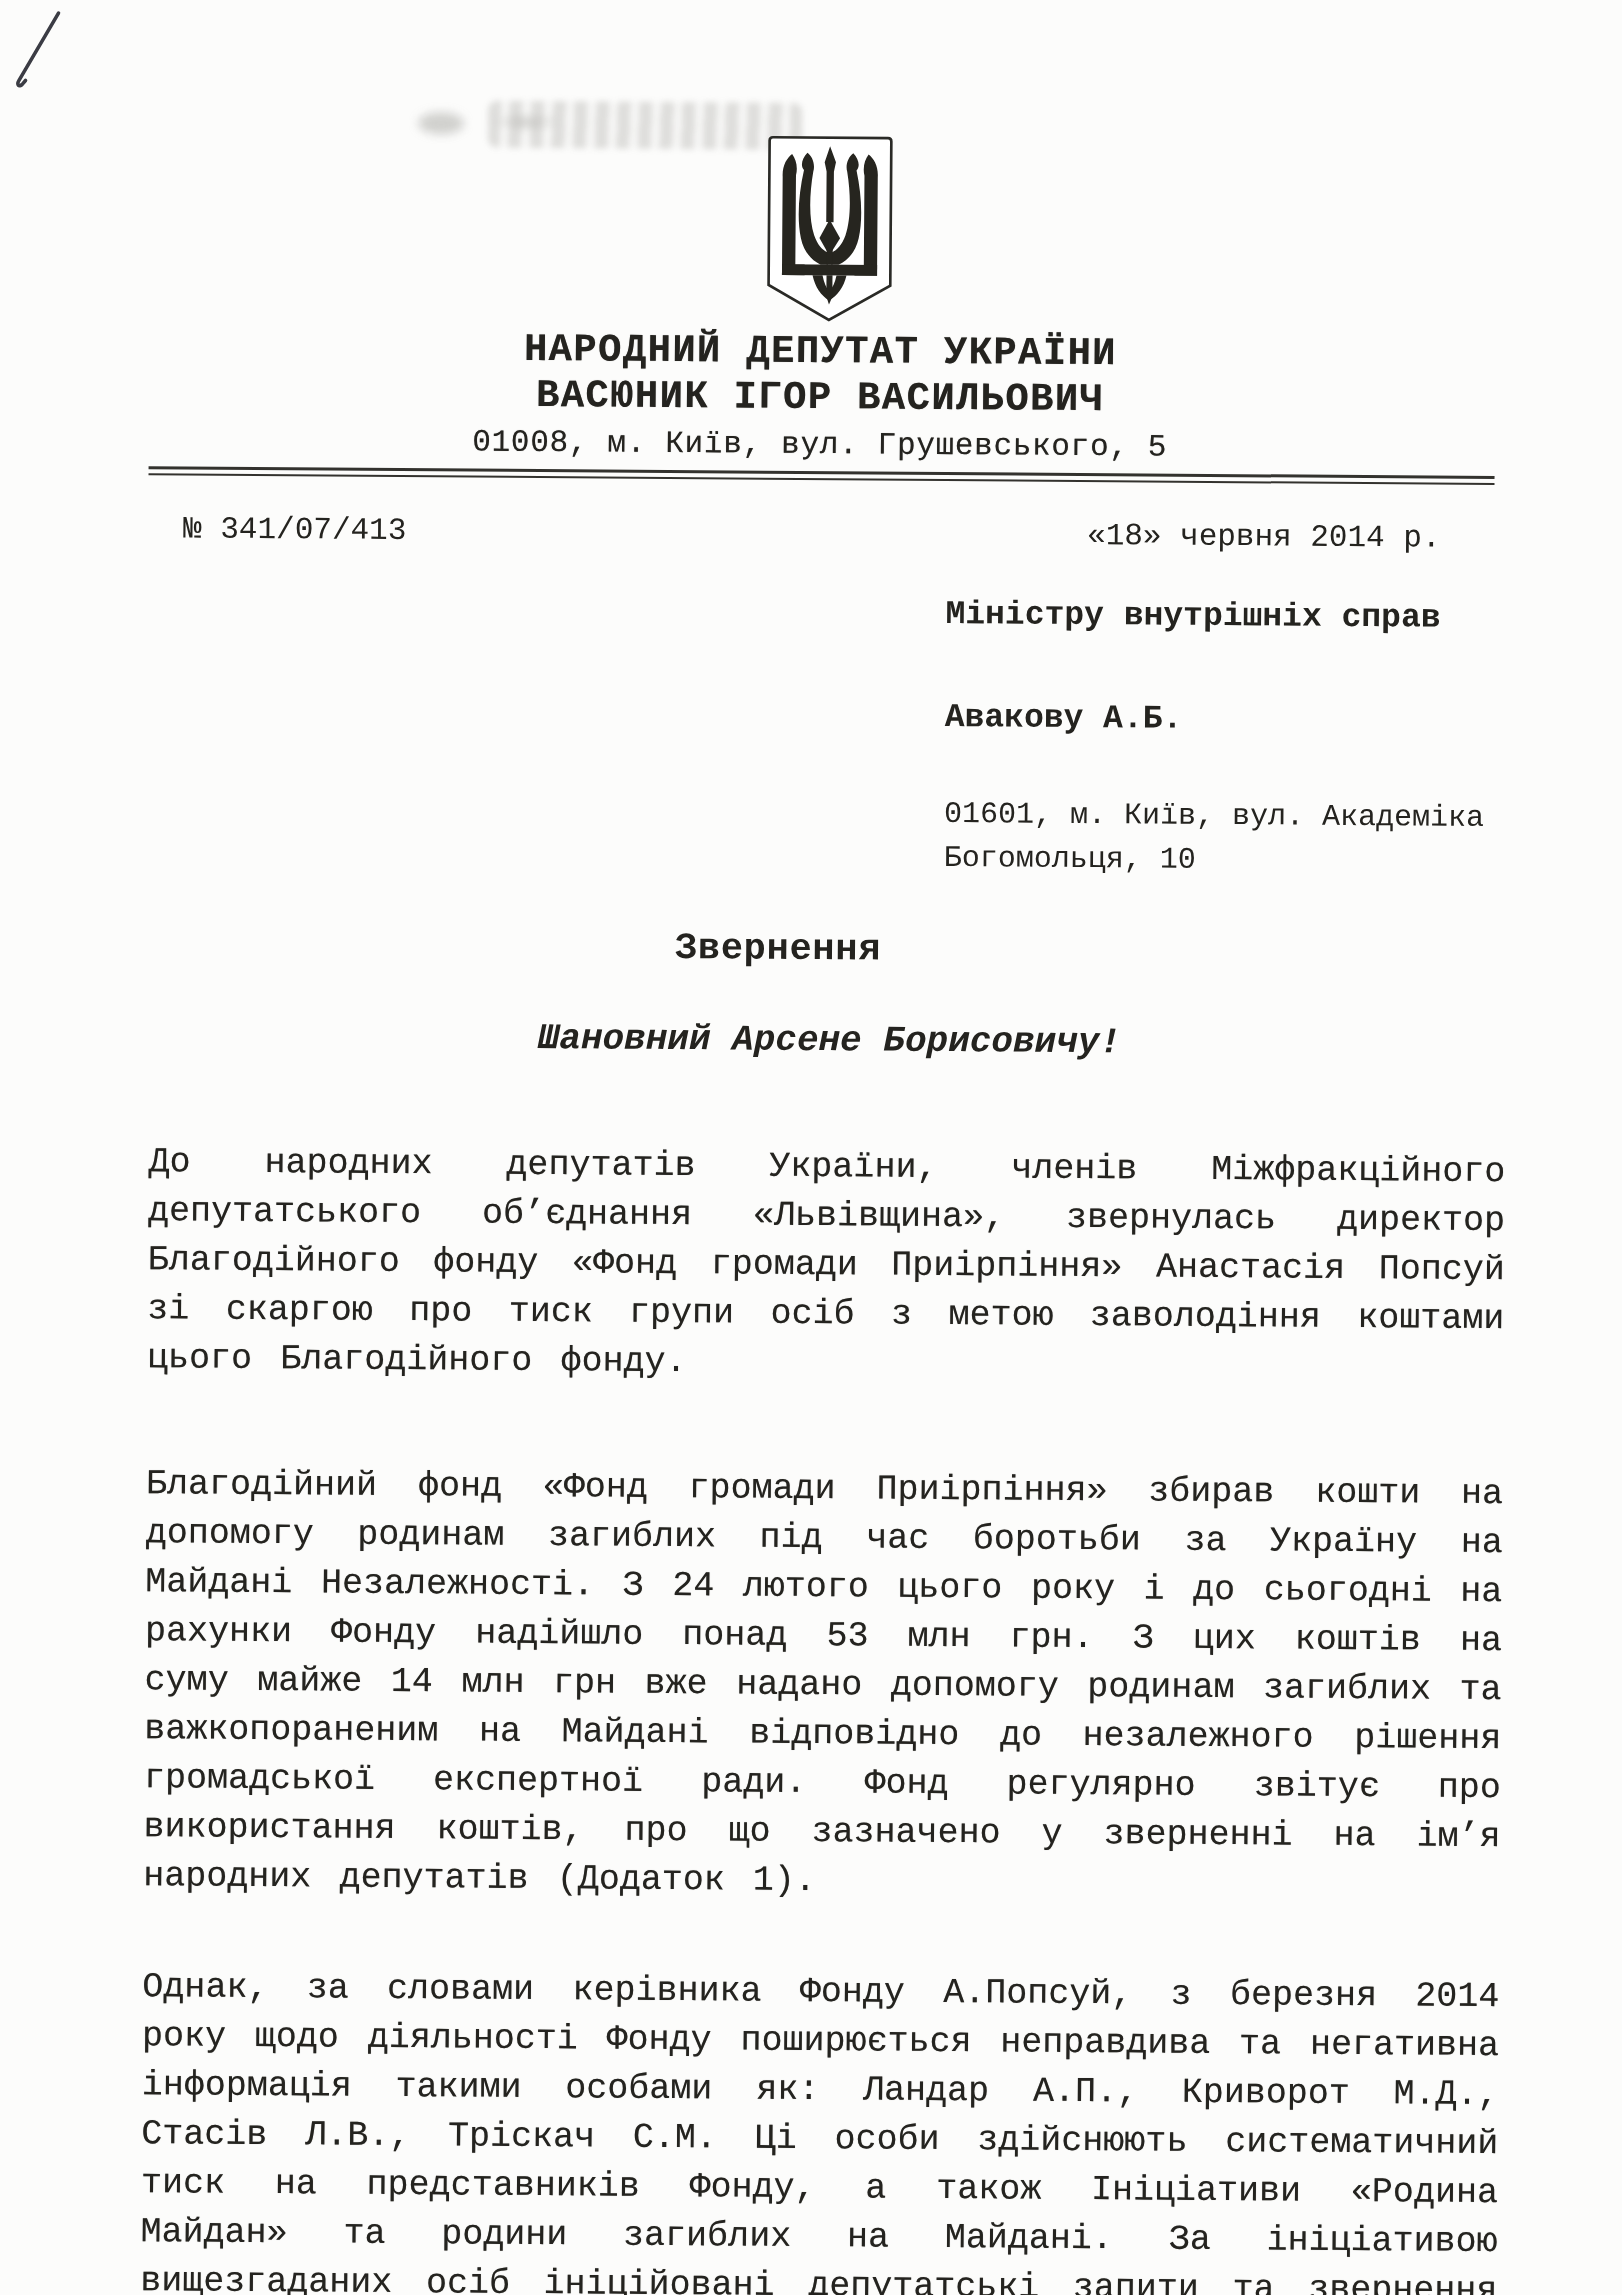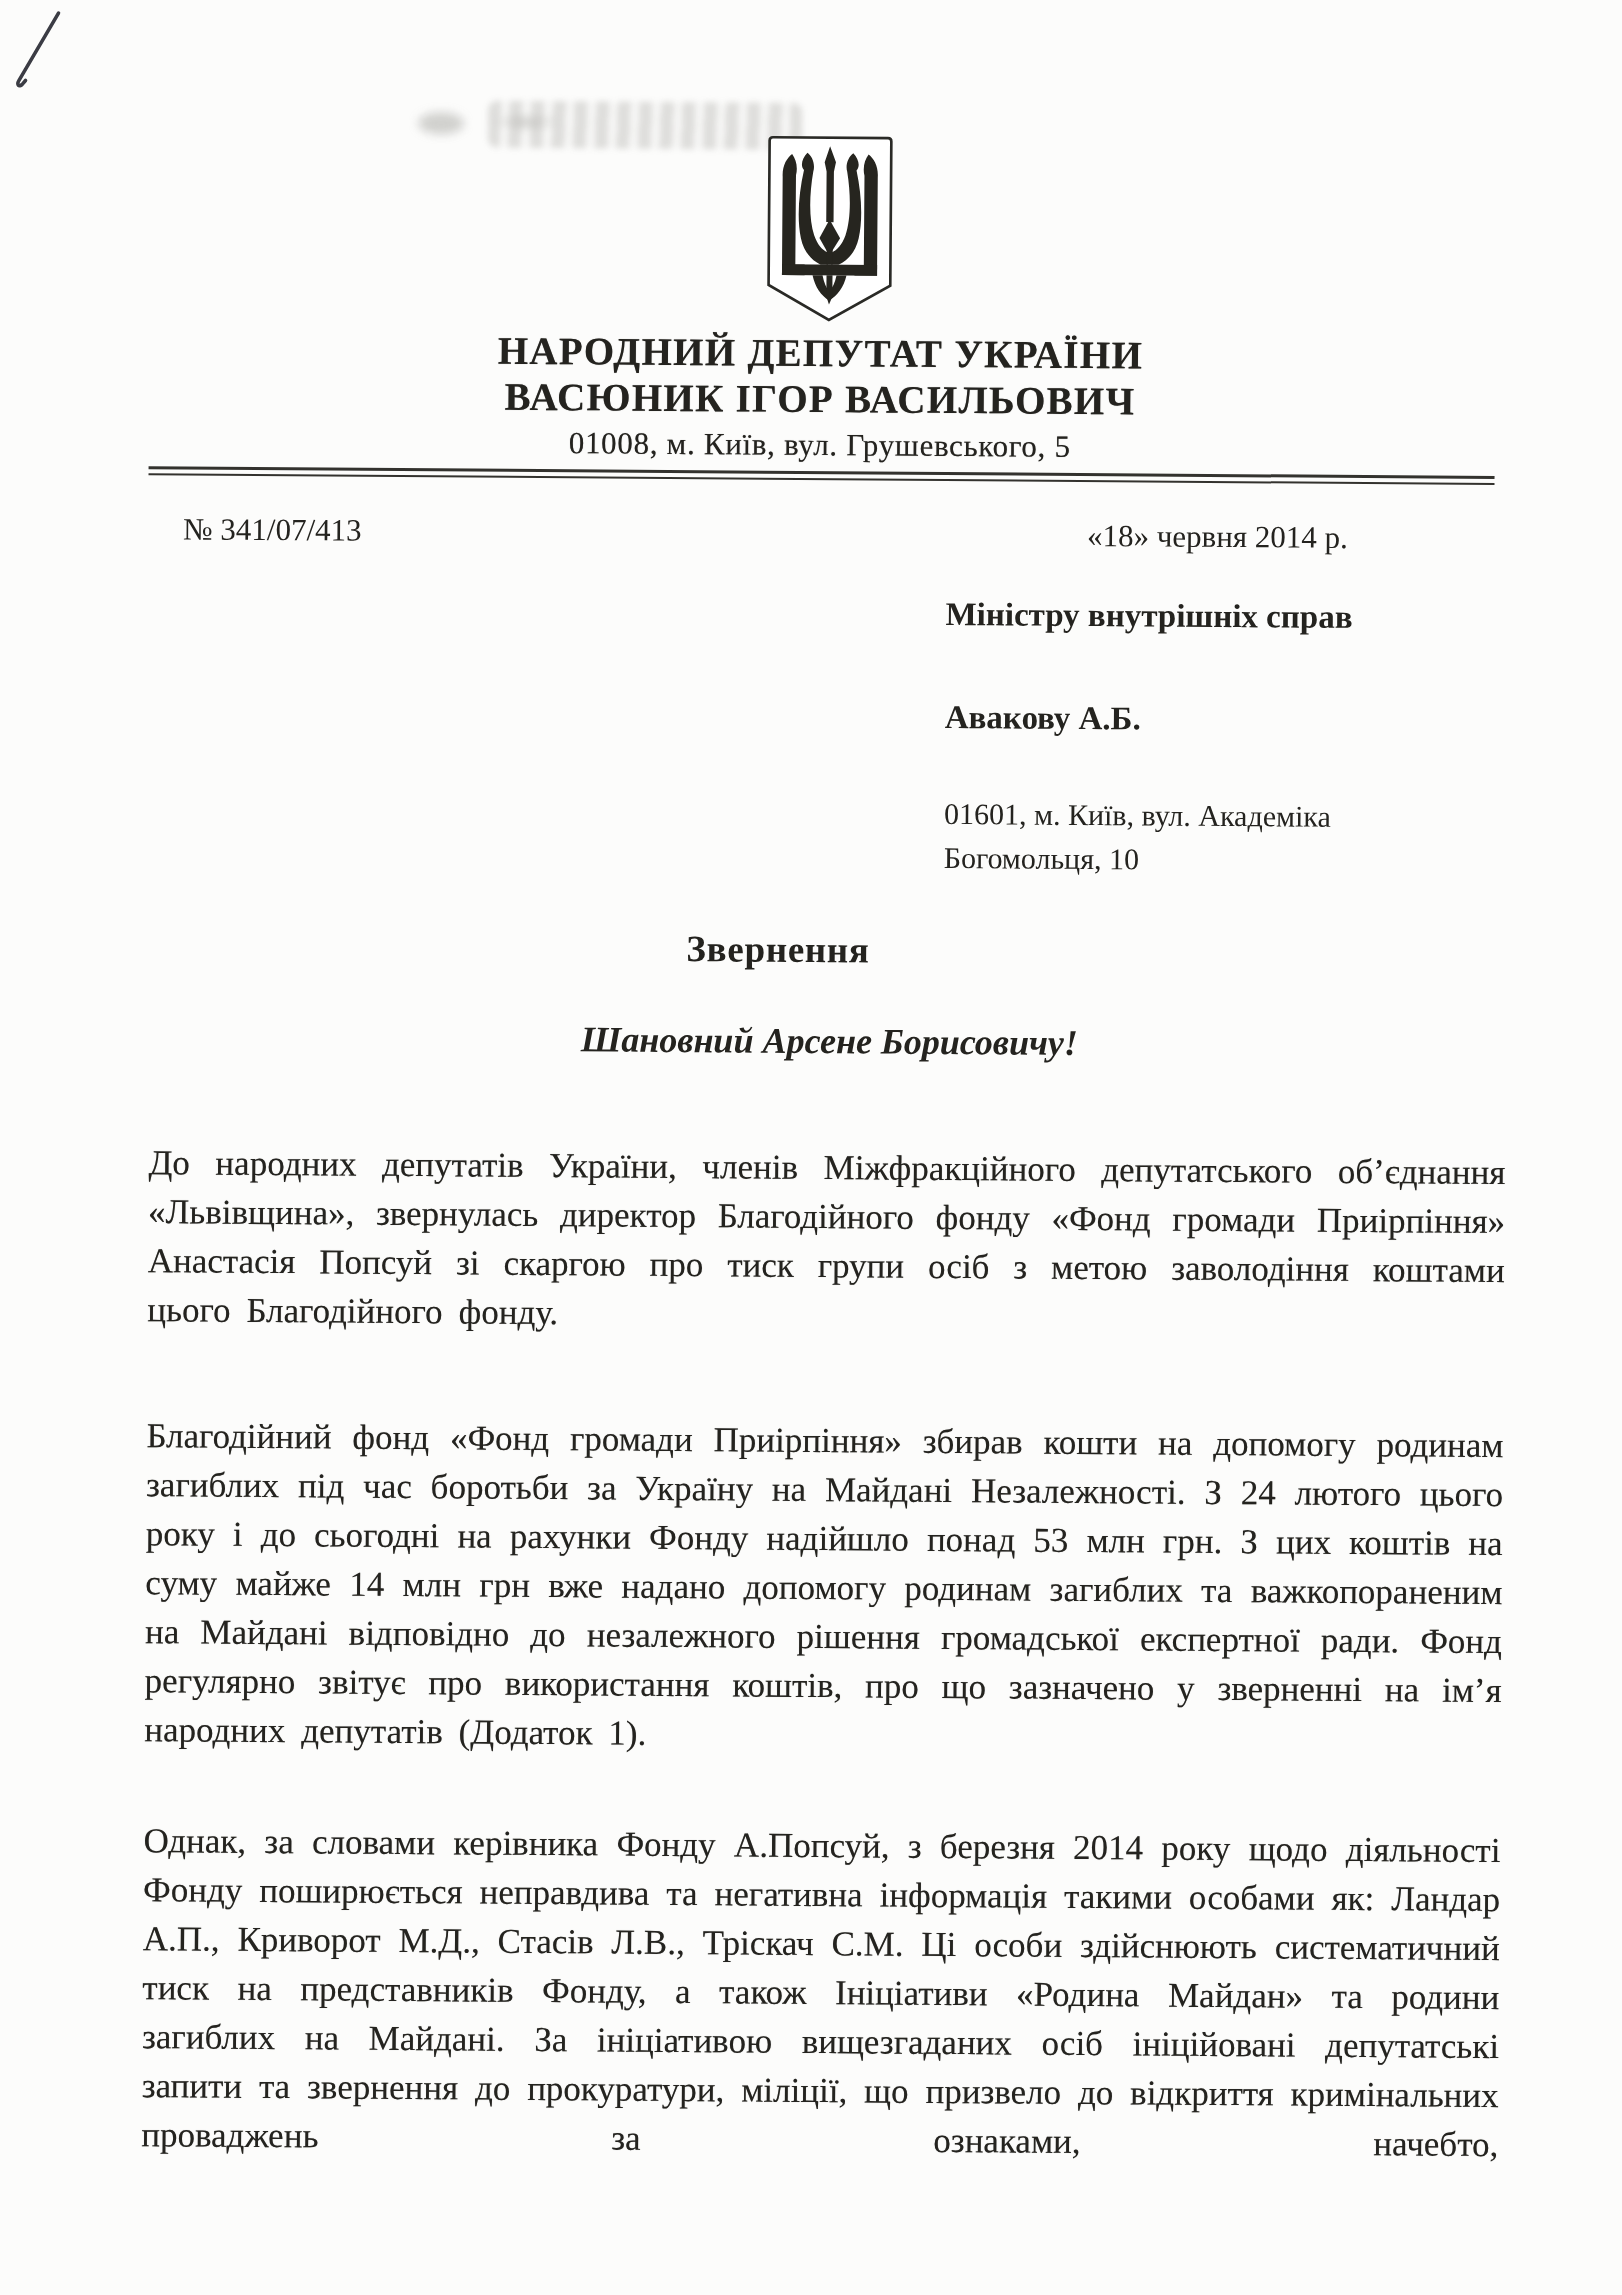--- a/index.html
+++ b/index.html
@@ -6,21 +6,21 @@
     margin: 0;
     padding: 0;
     background: #fcfcfb;
   }
   .page {
     position: relative;
     width: 1623px;
     height: 2295px;
     background: #fcfcfb;
     overflow: hidden;
-    font-family: Liberation Serif, serif;
+    font-family: Liberation Mono, monospace;
     color: #24231f;
   }
   
   .tilt {
     position: absolute;
     inset: 0;
     transform: rotate(0.42deg);
     transform-origin: 131px 0px;
   }
   .pen-mark {

